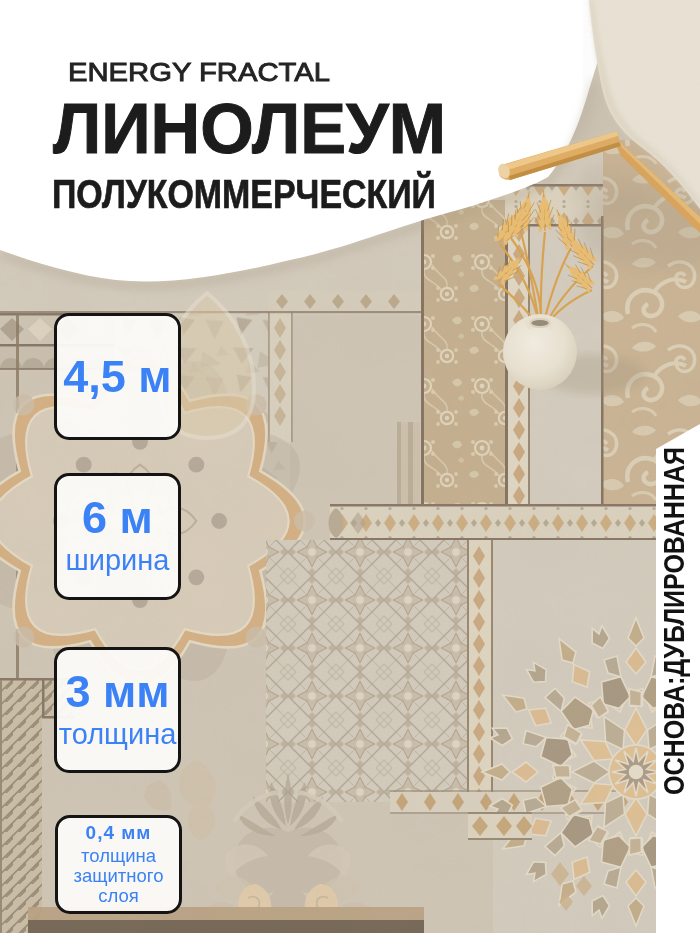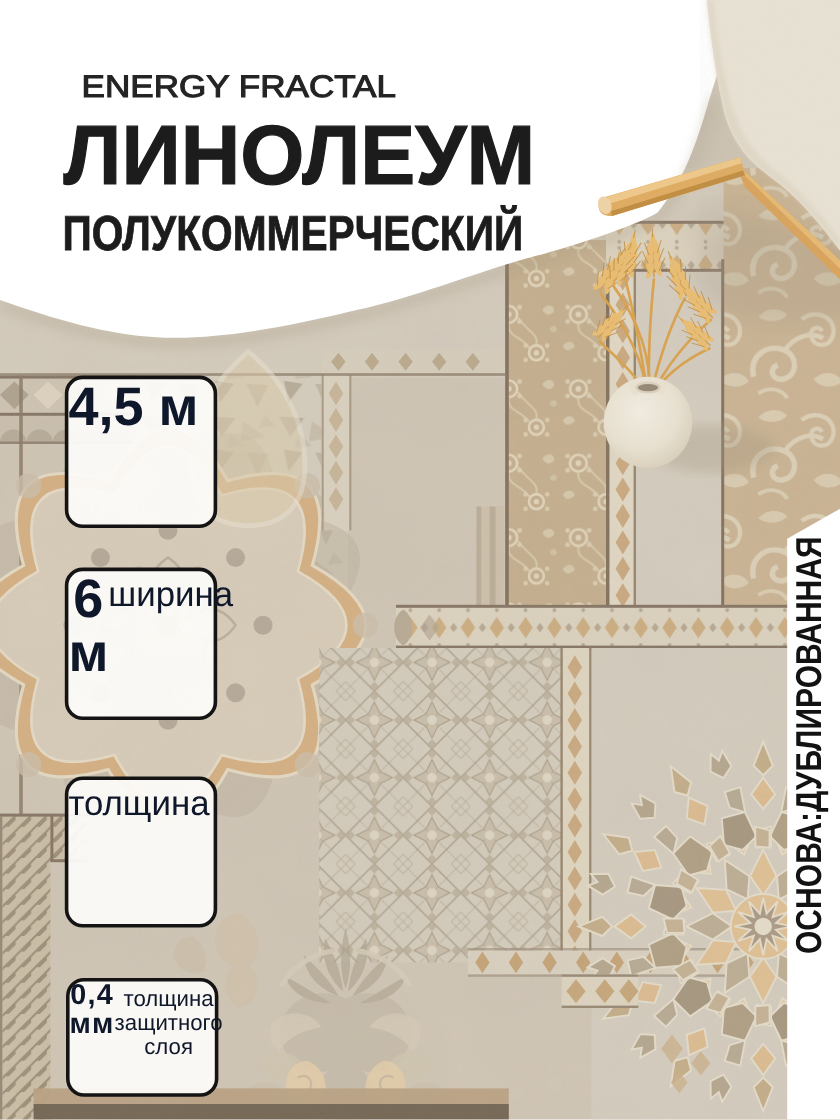--- a/index.html
+++ b/index.html
@@ -1,21 +1,21 @@
 <!DOCTYPE html>
 <html><head>
 <meta charset="utf-8">
 <style>
 html,body{margin:0;padding:0}
 body{width:700px;height:933px;position:relative;overflow:hidden;background:#ffffff;font-family:"Liberation Sans",sans-serif}
 #floor{position:absolute;left:0;top:0}
-.badge{position:absolute;left:54px;width:127px;background:rgba(252,251,248,0.95);border:3.5px solid #141414;border-radius:15px;box-sizing:border-box;text-align:center;color:#0f172a;display:flex;flex-direction:row;}
+.badge{position:absolute;left:54px;width:127px;background:rgba(252,251,248,0.95);border:3.5px solid #141414;border-radius:15px;box-sizing:border-box;text-align:center;color:#3b82f6;display:flex;flex-direction:column;justify-content:center}
 .badge .num{font-weight:700;font-size:45px;line-height:1.0}
 .badge .lbl{font-size:29px;line-height:1.15;margin-top:4px}
-#b4 .num{font-size:24px;letter-spacing:1px;line-height:1.0}
+#b4 .num{font-size:19px;letter-spacing:1px;line-height:1.0}
 #b4 .lbl{font-size:18.5px;line-height:20px;margin-top:4px;letter-spacing:0px}
 </style>
 </head>
 <body>
 
 <svg id="floor" width="700" height="933" viewBox="0 0 700 933" xmlns="http://www.w3.org/2000/svg">
 <defs>
 <filter id="grain" x="-5%" y="-5%" width="110%" height="110%">
 <feTurbulence type="fractalNoise" baseFrequency="0.55" numOctaves="2" result="n"></feTurbulence>
 <feColorMatrix in="n" type="matrix" values="0 0 0 0 0.42 0 0 0 0 0.38 0 0 0 0 0.32 0 0 0 0.20 0"></feColorMatrix>
@@ -543,19 +543,20 @@
 <div class="badge" id="b1" style="top:313px;height:127px">
     <div class="num">4,5 м</div>
   </div>
 
 <div class="badge" id="b2" style="top:473px;height:127px">
     <div class="num">6 м</div>
     <div class="lbl">ширина</div>
   </div>
 
 <div class="badge" id="b3" style="top:647px;height:126px">
+    <div class="num">3 мм</div>
     <div class="lbl">толщина</div>
   </div>
 
 <div class="badge" id="b4" style="top:815px;height:99px;left:55px;border-radius:15px">
     <div class="num">0,4 мм</div>
     <div class="lbl">толщина<br>защитного<br>слоя</div>
   </div>
 
 </body></html>

